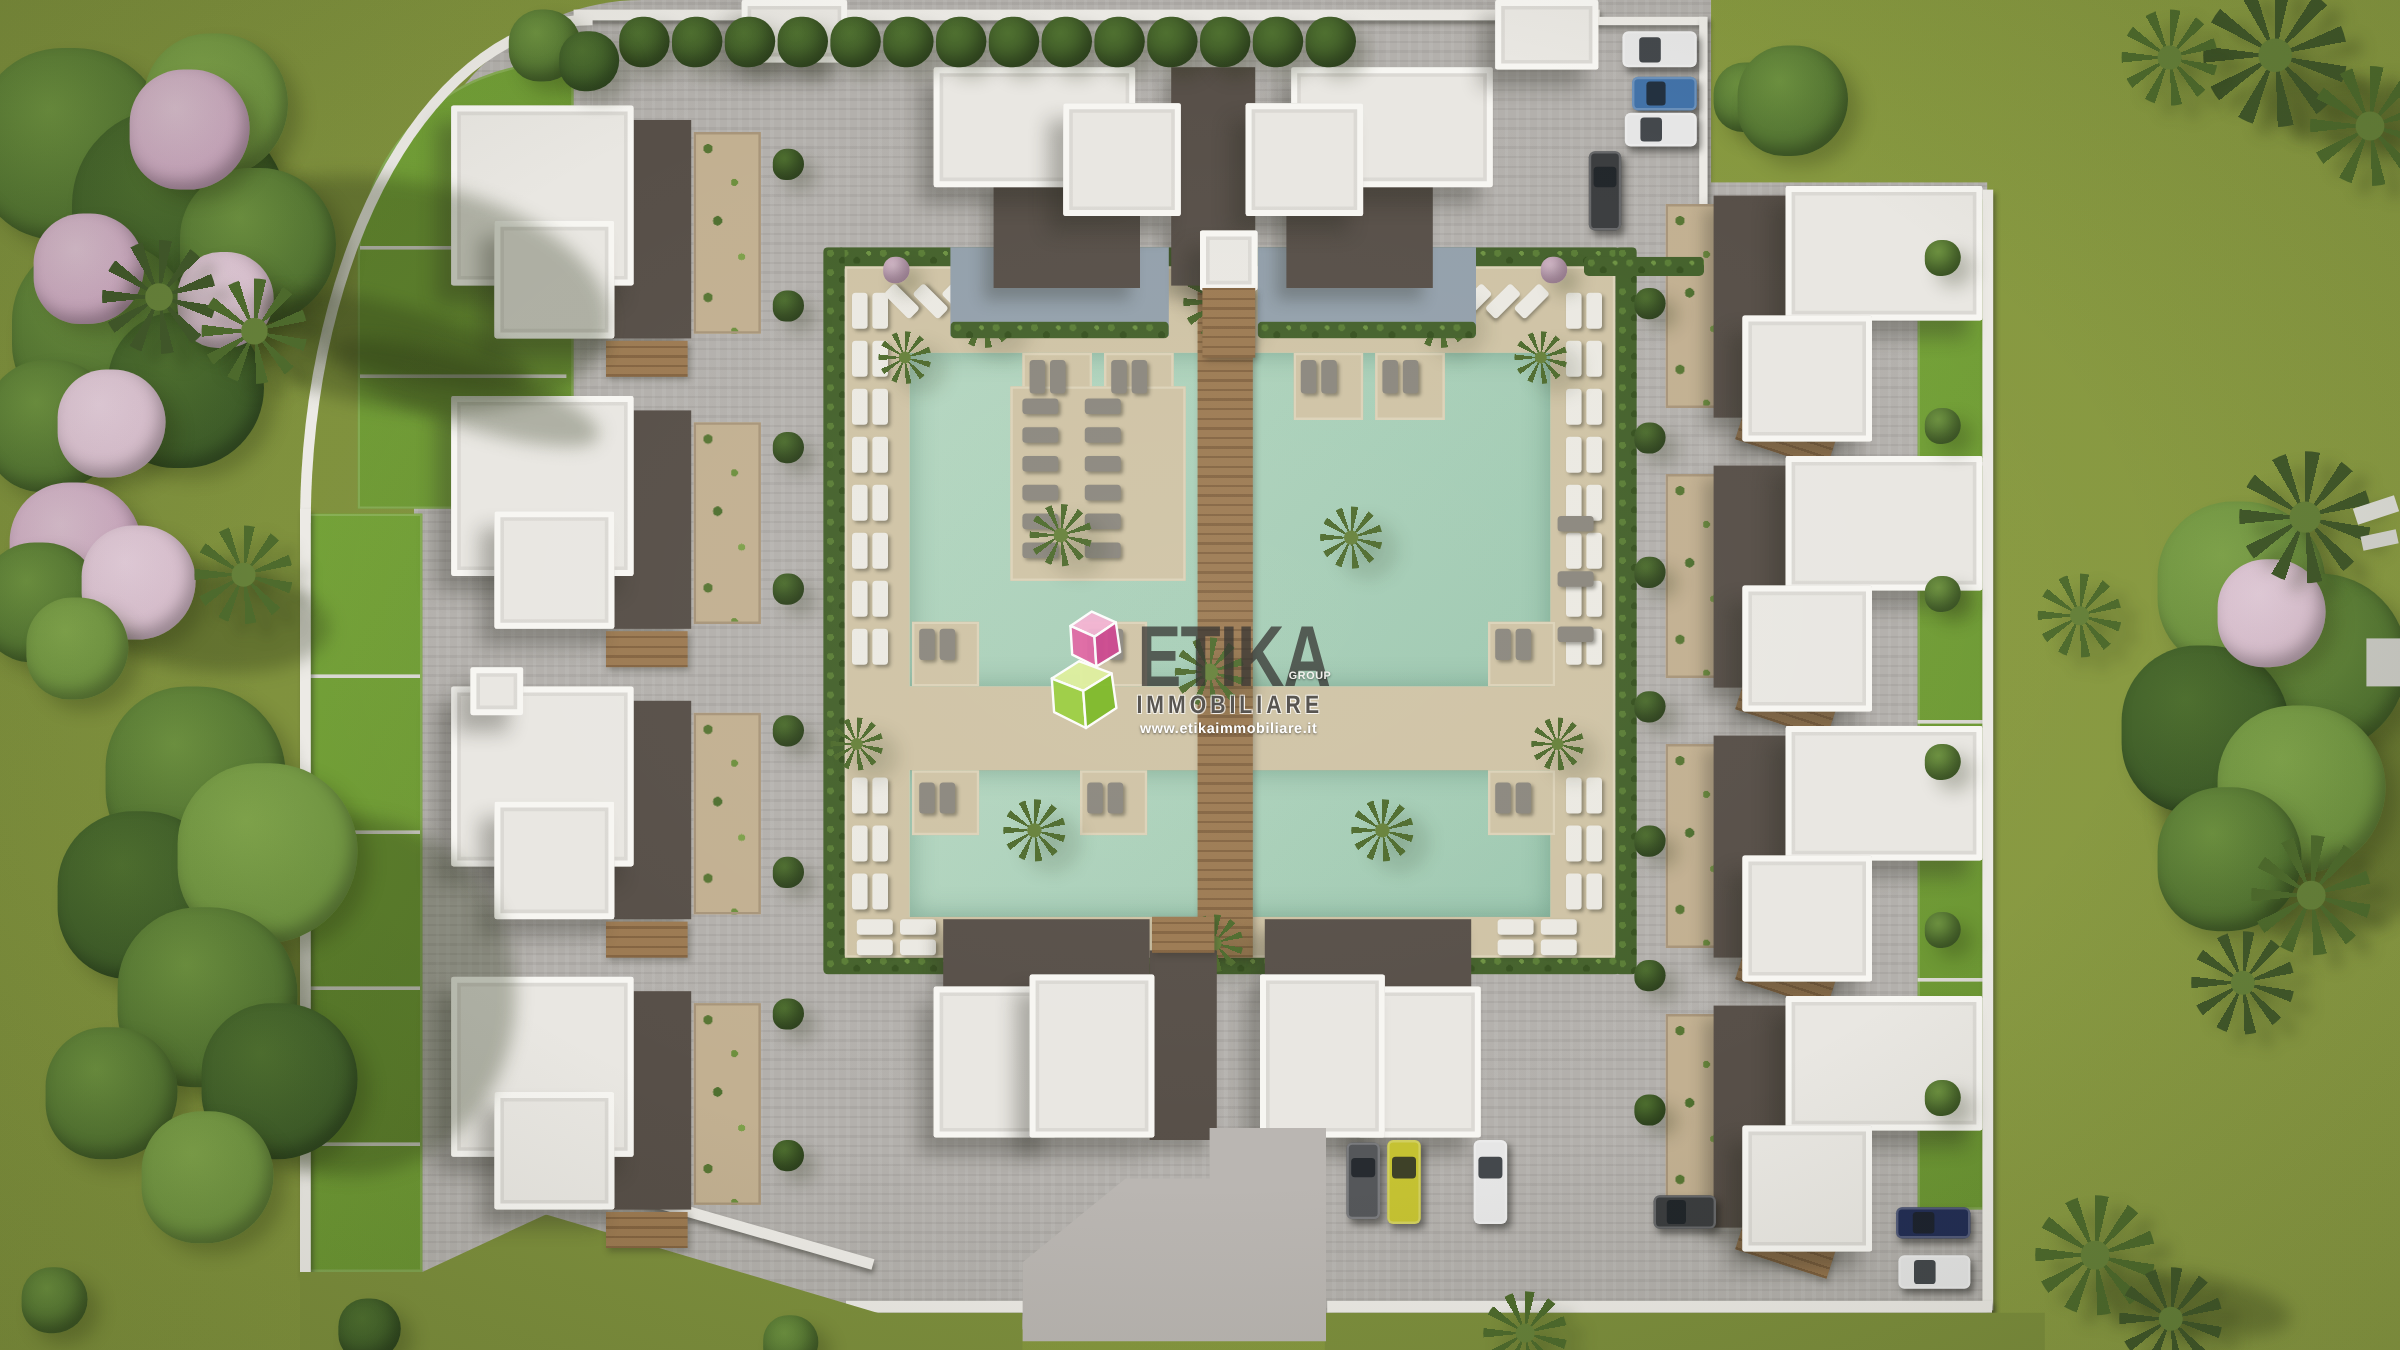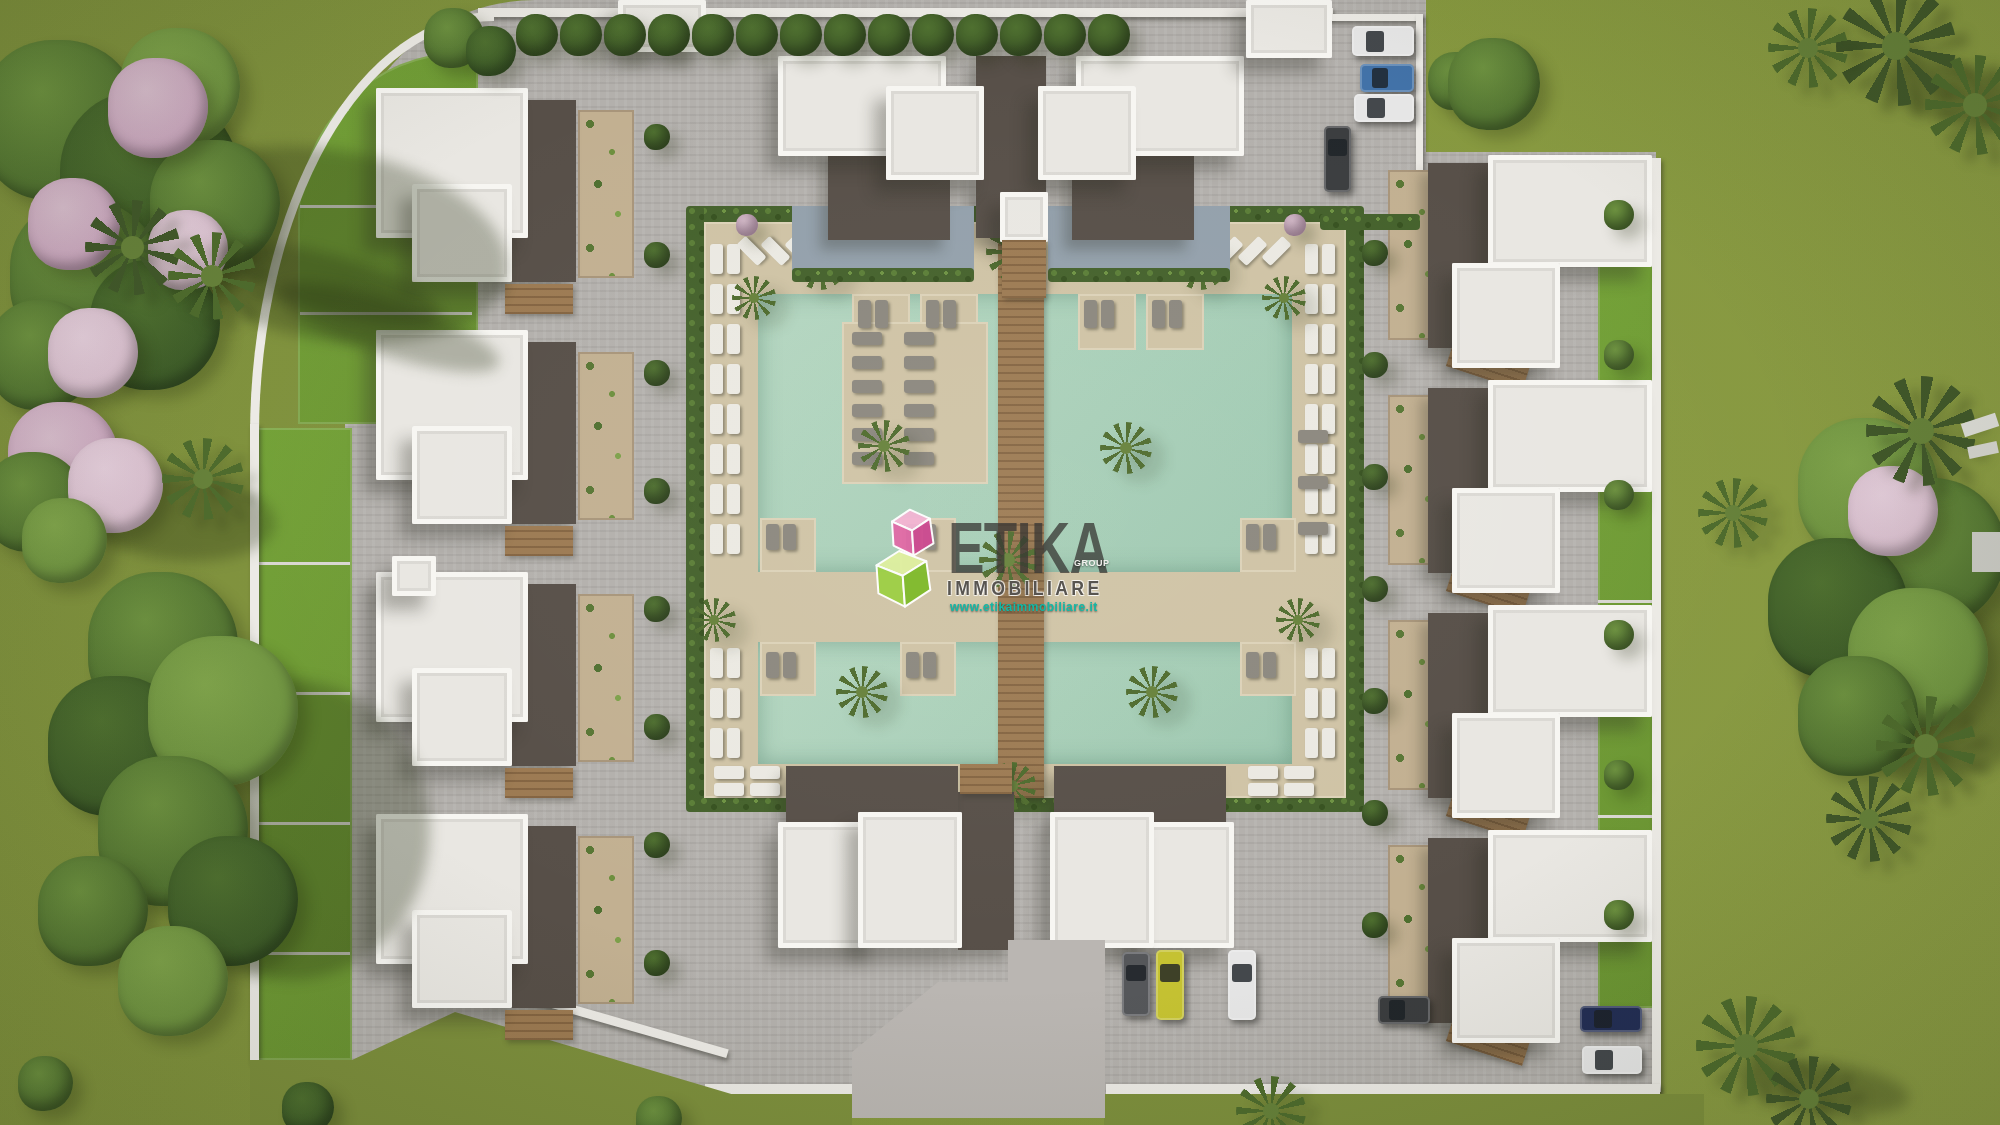--- a/index.html
+++ b/index.html
@@ -24,21 +24,21 @@
   .palm{border-radius:50%;filter:drop-shadow(14px 10px 6px rgba(30,40,12,.3));}
   .palm .pc{position:absolute;left:38%;top:38%;width:24%;height:24%;border-radius:50%;background:#66813a;}
   .car{border-radius:5px;box-shadow:3px 4px 6px rgba(25,25,22,.5),inset 0 0 0 2px rgba(255,255,255,.22);}
   .car .glass{position:absolute;background:rgba(28,32,38,.8);border-radius:3px;}
   .vignette{position:absolute;inset:0;pointer-events:none;background:radial-gradient(ellipse at 50% 45%,rgba(255,255,250,.06) 0%,rgba(0,0,0,0) 55%,rgba(20,25,5,.14) 100%);z-index:40;}
   .watermark{position:absolute;left:858px;top:492px;width:266px;height:132px;z-index:50;}
   .wm-cubes{position:absolute;left:14px;top:8px;width:74px;height:118px;transform:rotate(-6deg);}
   .wm-brand{position:absolute;left:90px;top:20px;font-size:72px;font-weight:bold;color:rgba(55,53,51,.75);letter-spacing:-1px;line-height:1;transform:scaleX(.76);transform-origin:left top;white-space:nowrap;}
   .wm-group{position:absolute;left:216px;top:66px;font-size:9px;font-weight:bold;color:#f2f1ee;letter-spacing:.5px;text-shadow:0 1px 2px rgba(0,0,0,.5);}
   .wm-sub{position:absolute;left:89px;top:84px;font-size:21px;font-weight:bold;color:rgba(70,66,62,.9);letter-spacing:4px;transform:scaleX(.84);transform-origin:left top;white-space:nowrap;text-shadow:-1px -1px 0 rgba(255,255,255,.65),1px -1px 0 rgba(255,255,255,.65),-1px 1px 0 rgba(255,255,255,.65),1px 1px 0 rgba(255,255,255,.65);}
-  .wm-url{position:absolute;left:92px;top:108px;font-size:12px;font-weight:bold;color:#14b8a6;letter-spacing:.5px;text-shadow:0 1px 2px rgba(0,0,0,.55);white-space:nowrap;}
+  .wm-url{position:absolute;left:92px;top:108px;font-size:12px;font-weight:bold;color:#ffffff;letter-spacing:.5px;text-shadow:0 1px 2px rgba(0,0,0,.55);white-space:nowrap;}
 </style>
 </head>
 <body>
 
 <div class="stage">
   <div id="scene" style="background: linear-gradient(110deg, rgb(125, 143, 61) 0%, rgb(134, 152, 63) 55%, rgb(138, 155, 68) 100%);">
       <div class="it pav" style="left: 345px; top: 0px; width: 1081px; height: 1108px; border-top-left-radius: 190px;"></div>
       <div class="it pav" style="left: 1420px; top: 152px; width: 236px; height: 956px;"></div>
       <div class="it lawn" style="left: 298px; top: 52px; width: 180px; height: 372px; border-top-left-radius: 165px;"></div>
       <div class="it lawn" style="left: 256px; top: 428px; width: 96px; height: 632px;"></div>

